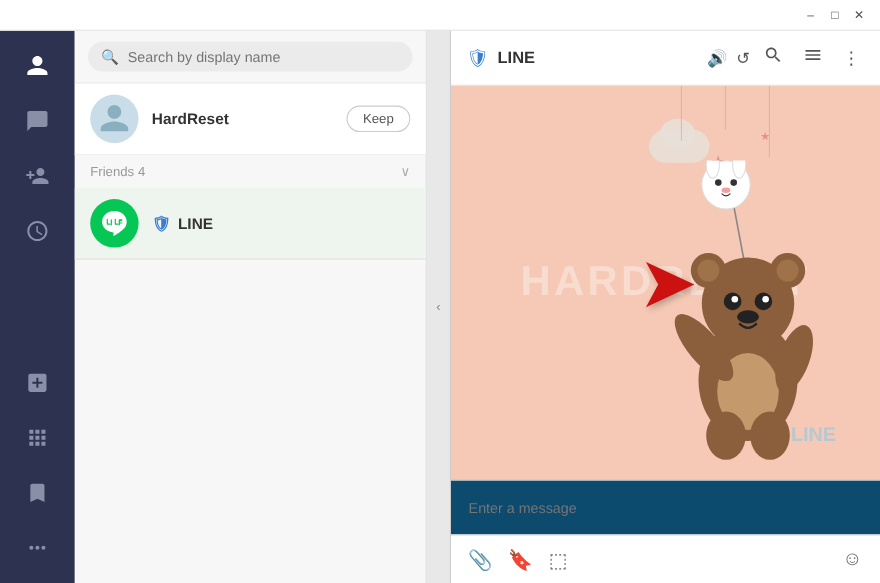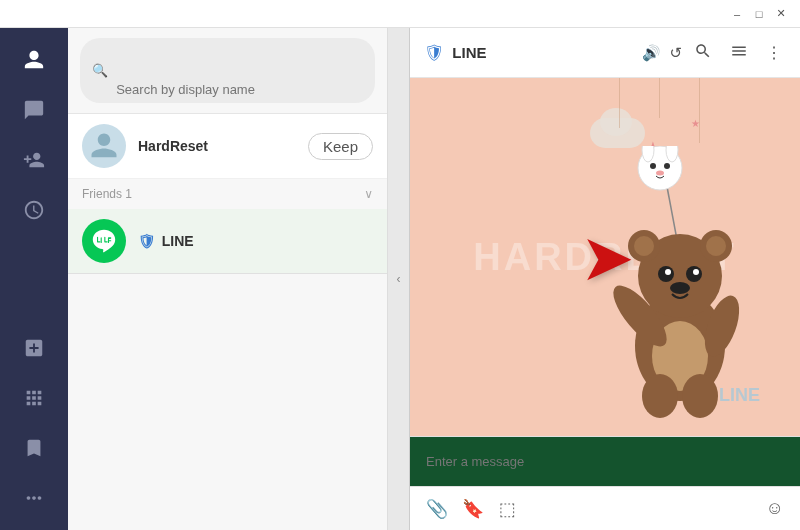--- a/index.html
+++ b/index.html
@@ -98,21 +98,20 @@
       color: #999;
       font-size: 13px;
     }
     .search-input {
       border: none;
       background: transparent;
       outline: none;
       font-size: 13px;
       color: #888;
       flex: 1;
-      margin-top: 38px;
     }
 
     
     .contact-item {
       display: flex;
       align-items: center;
       padding: 10px 14px;
       gap: 12px;
       background: #fff;
       border-bottom: 1px solid #f0f0f0;
@@ -133,21 +132,21 @@
       font-size: 14px;
       font-weight: 600;
       color: #333;
       flex: 1;
     }
     .keep-btn {
       border: 1px solid #ccc;
       background: #fff;
       border-radius: 14px;
       padding: 4px 14px;
-      font-size: 15px;
+      font-size: 12px;
       color: #555;
       cursor: pointer;
     }
 
     
     .friends-section {
       padding: 8px 14px;
       display: flex;
       align-items: center;
       justify-content: space-between;
@@ -294,21 +293,21 @@
     
     .deco-star {
       position: absolute;
       color: #e8a0a0;
       font-size: 18px;
     }
 
     
     .message-input-area {
       height: 50px;
-      background: #14532d;
+      background: #0c4a6e;
       border-top: 1px solid #e0e0e0;
       display: flex;
       align-items: center;
       padding: 0 16px;
       flex-shrink: 0;
     }
     .message-input {
       border: none;
       outline: none;
       font-size: 13px;
@@ -407,21 +406,21 @@
       <div class="avatar">
         <svg width="30" height="30" viewBox="0 0 24 24" fill="#8aafc0">
             <path d="M12 12c2.7 0 5-2.3 5-5s-2.3-5-5-5-5 2.3-5 5 2.3 5 5 5zm0 2c-3.3 0-10 1.7-10 5v2h20v-2c0-3.3-6.7-5-10-5z"></path>
           </svg>
       </div>
       <span class="contact-name">HardReset</span>
       <button class="keep-btn">Keep</button>
     </div>
 
     <div class="friends-section">
-      <span class="friends-label">Friends 1</span>
+      <span class="friends-label">Friends 4</span>
       <span class="chevron-icon">∨</span>
     </div>
 
     <div class="line-contact-item">
       <div class="line-logo-circle">
         <svg width="28" height="28" viewBox="0 0 50 50" fill="white">
           <path d="M25 5C13.95 5 5 12.74 5 22.3c0 8.57 7.14 15.74 16.8 17.1.65.14 1.54.43 1.77.99.2.5.13 1.3.06 1.81l-.28 1.7c-.09.5-.4 1.94 1.7 1.06 2.1-.89 11.32-6.67 15.45-11.42C43.4 30.46 45 26.55 45 22.3 45 12.74 36.05 5 25 5zm-7.5 22.5h-4a1 1 0 0 1-1-1v-8a1 1 0 0 1 2 0v7h3a1 1 0 0 1 0 2zm3.5 0a1 1 0 0 1-2 0v-8a1 1 0 0 1 2 0v8zm9.5 0h-4a1 1 0 0 1-1-1v-8a1 1 0 0 1 2 0v7h3a1 1 0 0 1 0 2zm6.5-6h-3v2h3a1 1 0 0 1 0 2h-3v2a1 1 0 0 1-2 0v-8a1 1 0 0 1 1-1h4a1 1 0 0 1 0 2z"></path>
         </svg>
       </div>
       <div class="line-contact-name">

